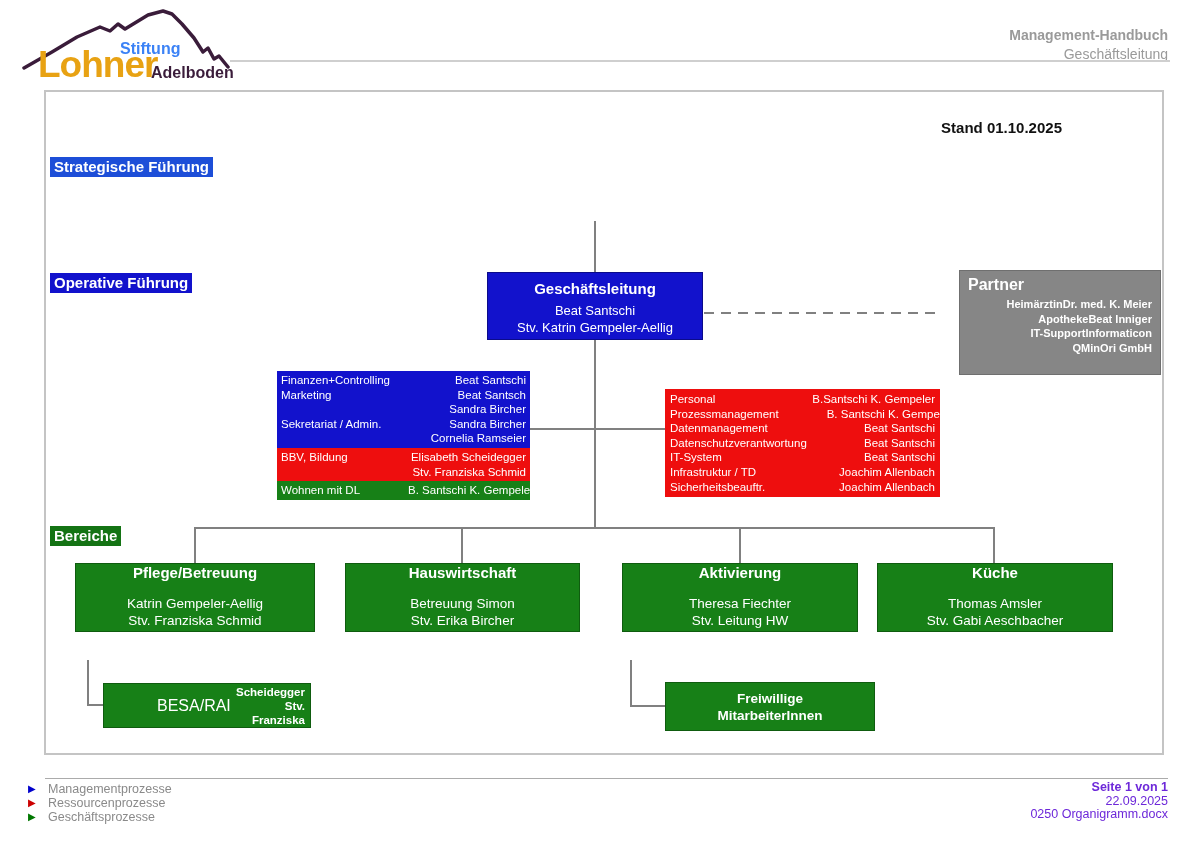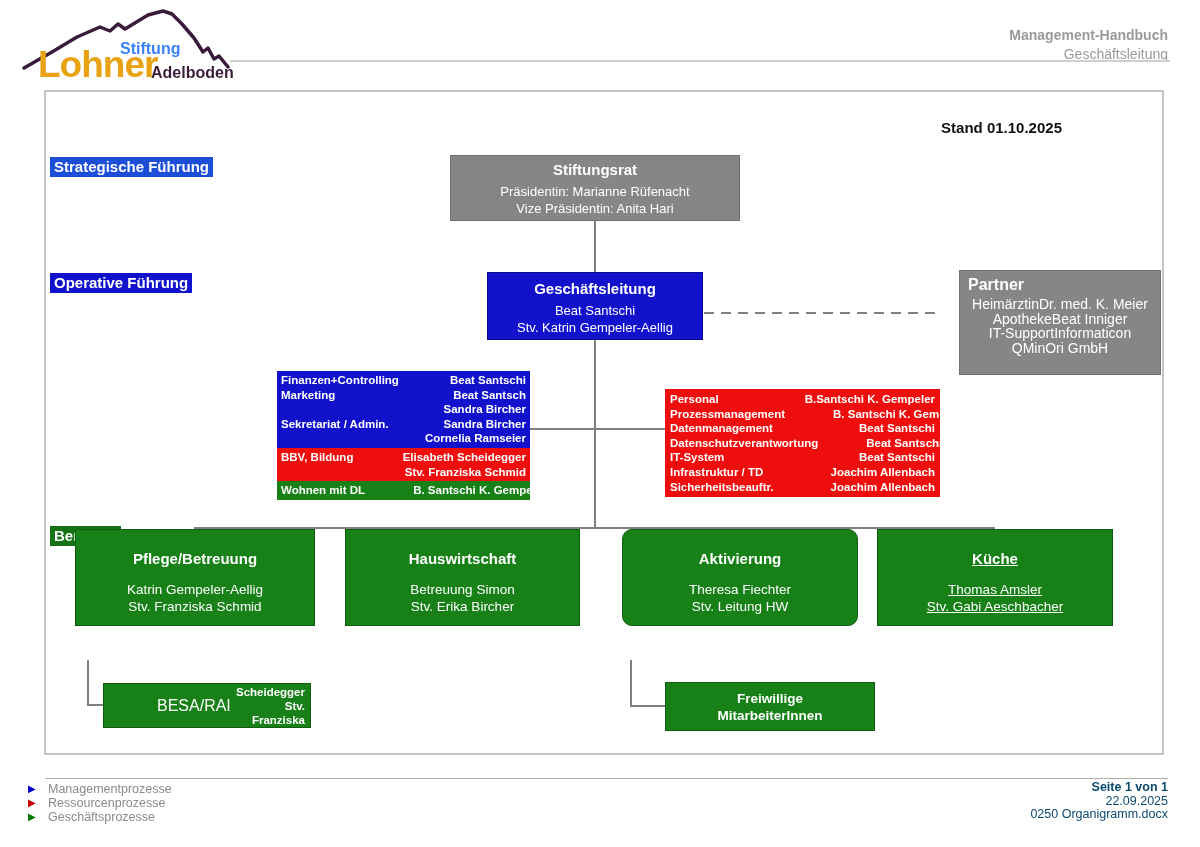--- a/index.html
+++ b/index.html
@@ -37,39 +37,39 @@
   .blue-box { background:#1212CC; border:1px solid #0B0B8A; }
   .green-box{ background:#178017; border:1px solid #0F5C0F; }
 
   .stiftungsrat { left:450px; top:155px; width:290px; height:66px; padding-top:5px; }
   .stiftungsrat .btitle { margin-bottom:6px; }
   .gl { left:487px; top:272px; width:216px; height:68px; padding-top:7px; }
   .gl .btitle { margin-bottom:6px; }
 
   .partner { left:938px; top:270px; width:202px; height:105px; padding:5px 8px; text-align:left;margin-left:21px; }
   .partner .btitle { font-size:16px; margin-bottom:3px; }
-  .p-row { display:flex; justify-content:center; font-size:14px; font-weight:normal; line-height:14.5px; }
+  .p-row { display:flex; justify-content:flex-end; font-size:11px; font-weight:bold; line-height:14.5px; }
 
   
   .staff-left { position:absolute; left:277px; top:371px; width:253px; color:#fff; }
   .staff-sec { padding:2px 4px; }
-  .s-row { display:flex; justify-content:space-between; font-size:11.5px; font-weight:bold; line-height:14.6px; white-space:nowrap;gap:48px; }
+  .s-row { display:flex; justify-content:space-between; font-size:11.5px; font-weight:normal; line-height:14.6px; white-space:nowrap;gap:48px; }
   .sec-blue  { background:#1212CC; }
   .sec-red   { background:#EE0E0E; }
   .sec-green { background:#178017; }
   .staff-right { position:absolute; left:665px; top:389px; width:275px; background:#EE0E0E; color:#fff; padding:3px 5px; }
 
   
-  .bereich { top:529px; height:97px; padding-top:20px; }
+  .bereich { top:563px; height:69px; padding-top:0; }
   .bereich .btitle { margin-bottom:14px; }
   .bereich .bline { font-size:13.5px; line-height:17px; }
   .bereich0 { left:75px;  width:240px; }
   .bereich1 { left:345px; width:235px; }
-  .bereich2 { left:622px; width:236px;border-radius:10px; }
-  .bereich3 { left:877px; width:236px;text-decoration:underline; }
+  .bereich2 { left:622px; width:236px; }
+  .bereich3 { left:877px; width:236px; }
 
   .besa { left:103px; top:683px; width:208px; height:45px; display:flex; align-items:center; justify-content:space-between; padding:0 5px; text-align:left; }
   .besa .besa-label { font-size:16px; font-weight:normal;padding-left:48px; }
   .besa .besa-names { font-size:11.5px; font-weight:bold; line-height:14px; text-align:right; }
   .frei { left:665px; top:682px; width:210px; height:49px; padding-top:7px; }
   .frei .bline { font-size:13.5px; font-weight:bold; line-height:17px; }
 
   
   .conn { position:absolute; background:#808080; }
   .c-sr-gl   { left:594px; top:221px; width:2px; height:51px; }
@@ -88,21 +88,21 @@
   .c-dashed  { position:absolute; left:704px; top:312px; width:234px; height:2px;
                background:repeating-linear-gradient(90deg,#808080 0 10px,transparent 10px 17px); }
 
   
   .footer-rule { position:absolute; left:45px; top:778px; width:1123px; height:1px; background:#ABABAB; }
   .legend { position:absolute; left:28px; top:782px; }
   .legend-row { display:flex; align-items:center; height:13.5px; margin-bottom:0.5px; }
   .legend-arrow { width:20px; font-size:10px; line-height:10px; }
   .la-blue { color:#0000CC; } .la-red { color:#CC0000; } .la-green { color:#007700; }
   .legend-label { font-size:12.5px; color:#8A8A8A; }
-  .footer-right { position:absolute; right:32px; top:781px; text-align:right; font-size:12.5px; color:#0c4a6e; line-height:13.5px; }
+  .footer-right { position:absolute; right:32px; top:781px; text-align:right; font-size:12.5px; color:#6d28d9; line-height:13.5px; }
   .footer-right .fr1 { font-weight:bold; }
 </style>
 </head>
 <body>
 
 <div class="page">
 
   <div class="logo">
     <svg width="212" height="68" viewBox="0 0 212 68">
       <polyline points="2,62 30,46 55,31 78,21 88,25 96,18 103,23 126,9 141,5 150,8 160,18 172,32 181,46 186,42 192,53 197,50 206,61" fill="none" stroke="#3A1C3A" stroke-width="3.5" stroke-linejoin="round" stroke-linecap="round"></polyline>
@@ -133,25 +133,20 @@
   <div class="conn c-dist"></div>
   <div class="conn c-drop0"></div>
   <div class="conn c-drop1"></div>
   <div class="conn c-drop2"></div>
   <div class="conn c-drop3"></div>
   <div class="conn c-besa-v"></div>
   <div class="conn c-besa-h"></div>
   <div class="conn c-frei-v"></div>
   <div class="conn c-frei-h"></div>
 
-  <div class="obox gray-box stiftungsrat">
-    <div class="btitle">Stiftungsrat</div>
-    <div class="bline">Präsidentin: Marianne Rüfenacht</div>
-    <div class="bline">Vize Präsidentin: Anita Hari</div>
-  </div>
 
   <div class="obox blue-box gl">
     <div class="btitle">Geschäftsleitung</div>
     <div class="bline">Beat Santschi</div>
     <div class="bline">Stv. Katrin Gempeler-Aellig</div>
   </div>
 
   <div class="obox gray-box partner">
     <div class="btitle">Partner</div>
     <div class="p-row">

